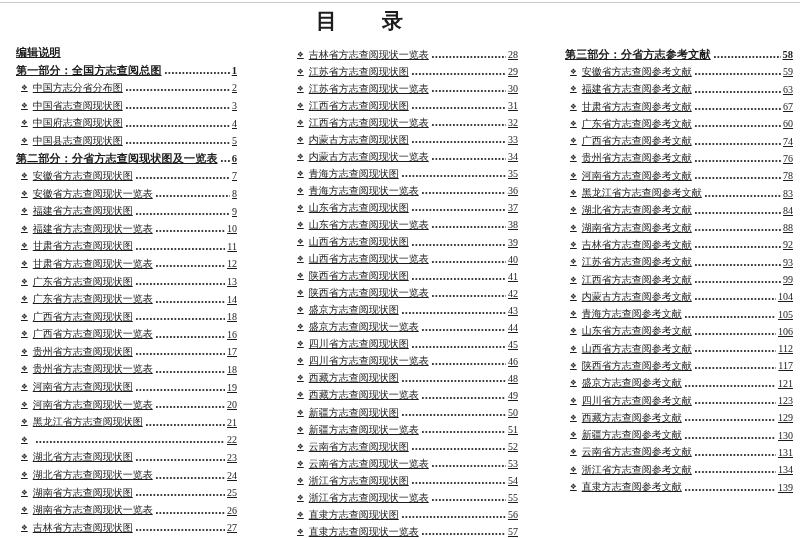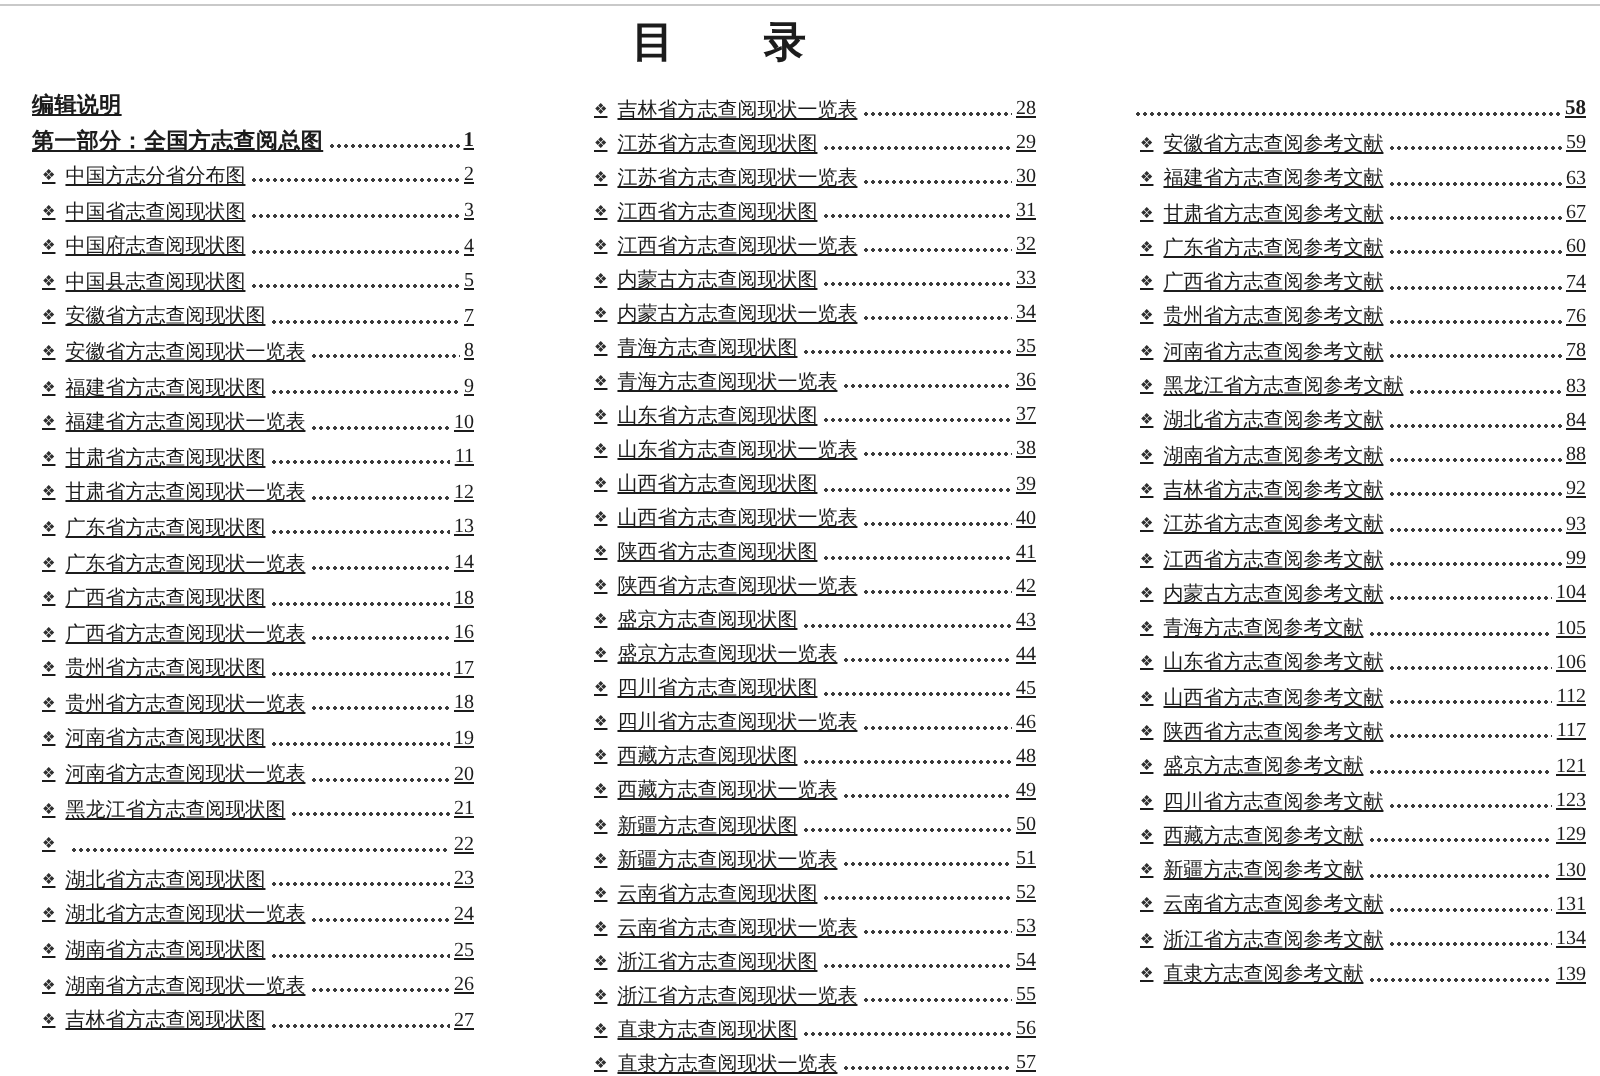--- a/index.html
+++ b/index.html
@@ -77,20 +77,25 @@
       <span class="label">中国府志查阅现状图</span>
       <span class="leader"></span>
       <span class="page">4</span>
     </div>
     <div class="row item">
       <span class="bullet">❖</span>
       <span class="label">中国县志查阅现状图</span>
       <span class="leader"></span>
       <span class="page">5</span>
     </div>
+    <div class="row section">
+      <span class="label">第二部分：分省方志查阅现状图及一览表</span>
+      <span class="leader"></span>
+      <span class="page">6</span>
+    </div>
     <div class="row item">
       <span class="bullet">❖</span>
       <span class="label">安徽省方志查阅现状图</span>
       <span class="leader"></span>
       <span class="page">7</span>
     </div>
     <div class="row item">
       <span class="bullet">❖</span>
       <span class="label">安徽省方志查阅现状一览表</span>
       <span class="leader"></span>
@@ -381,20 +386,21 @@
     </div>
     <div class="row item">
       <span class="bullet">❖</span>
       <span class="label">直隶方志查阅现状一览表</span>
       <span class="leader"></span>
       <span class="page">57</span>
     </div>
   </div>
 <div class="toc-col" id="col3">
     <div class="row section">
+      <span class="label">第三部分：分省方志参考文献</span>
       <span class="leader"></span>
       <span class="page">58</span>
     </div>
     <div class="row item">
       <span class="bullet">❖</span>
       <span class="label">安徽省方志查阅参考文献</span>
       <span class="leader"></span>
       <span class="page">59</span>
     </div>
     <div class="row item">

